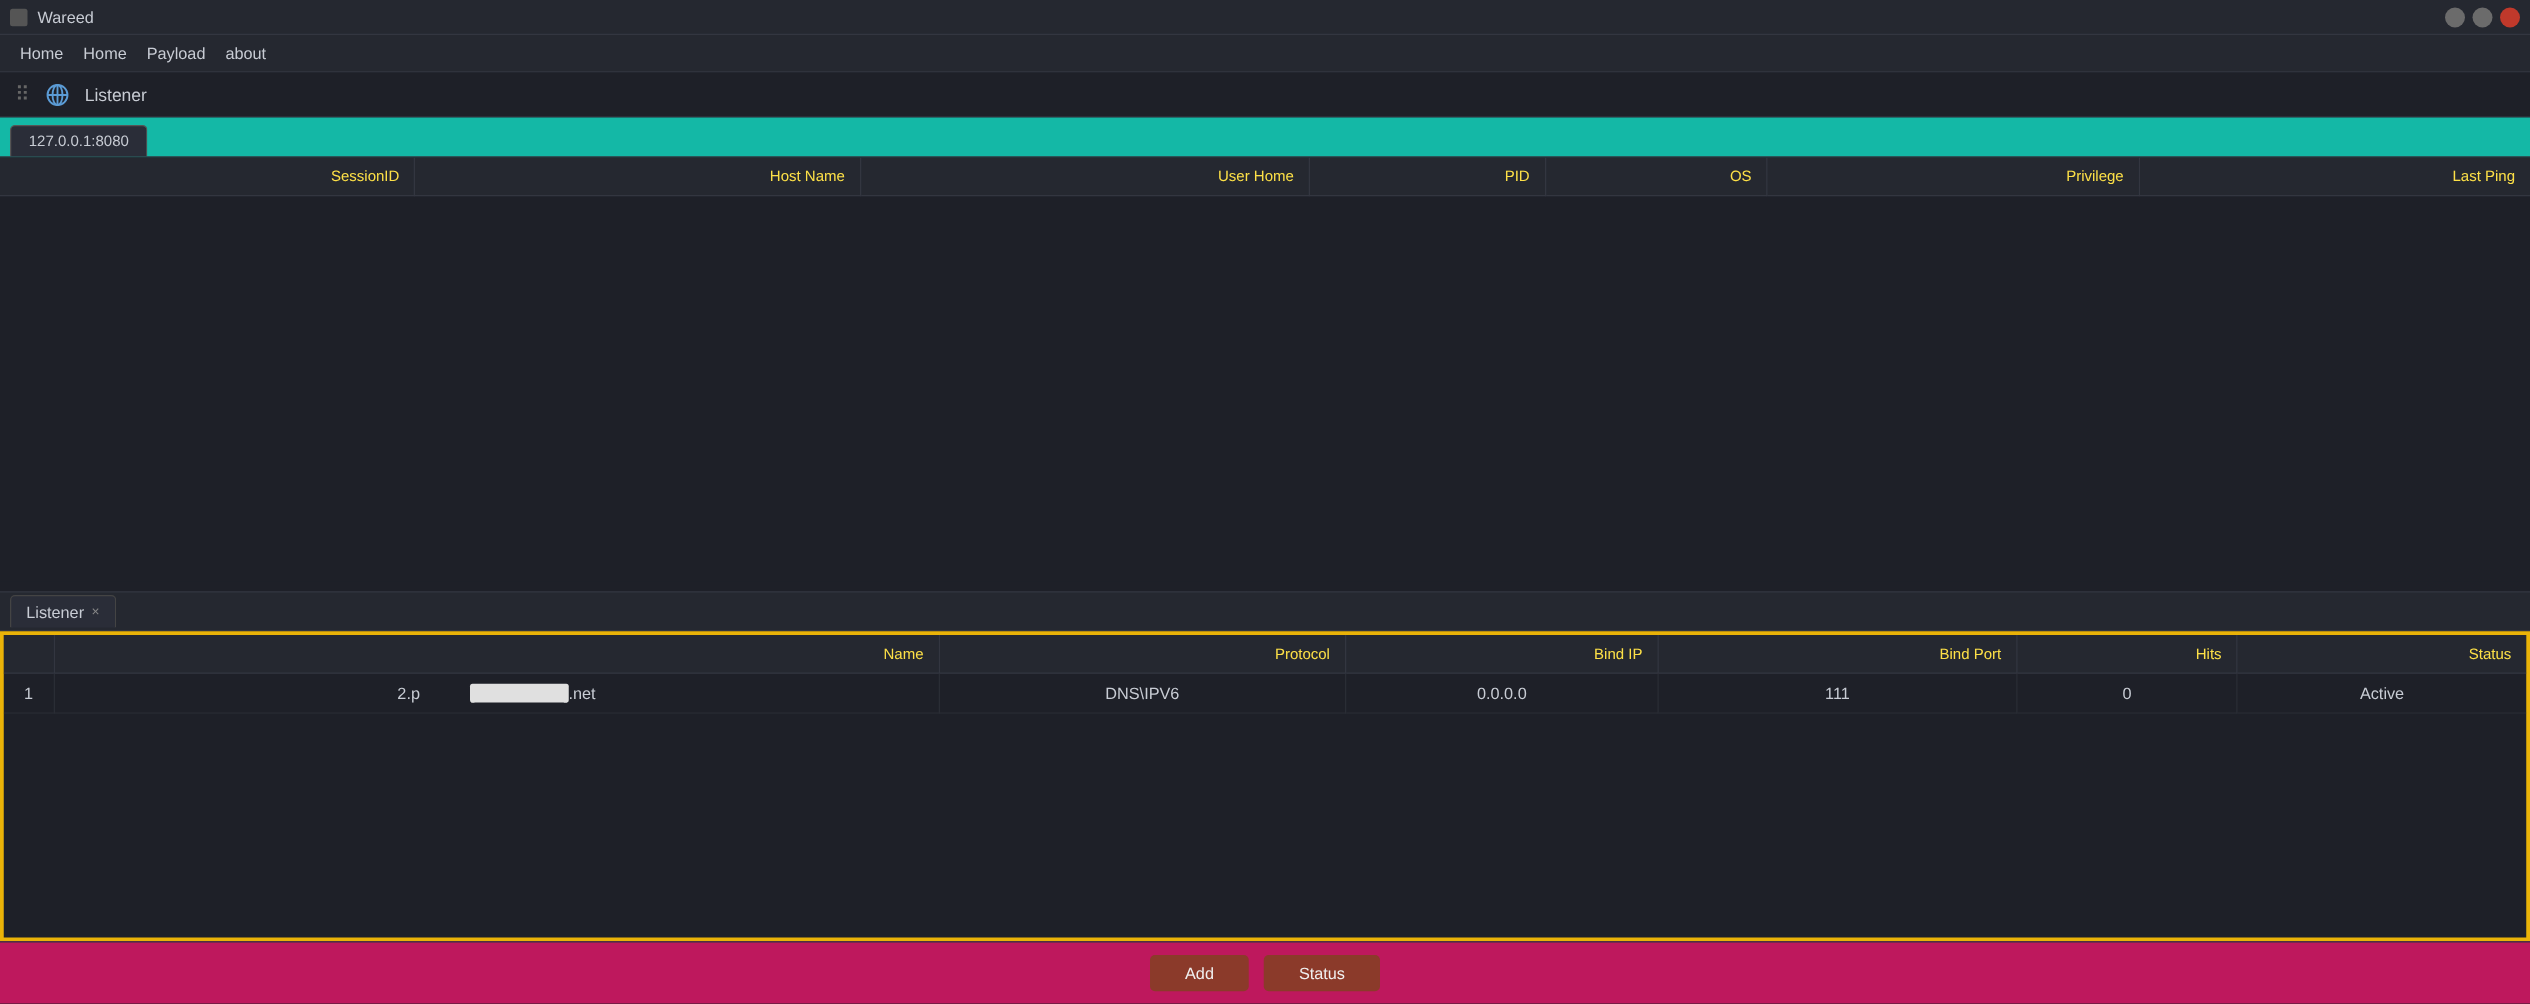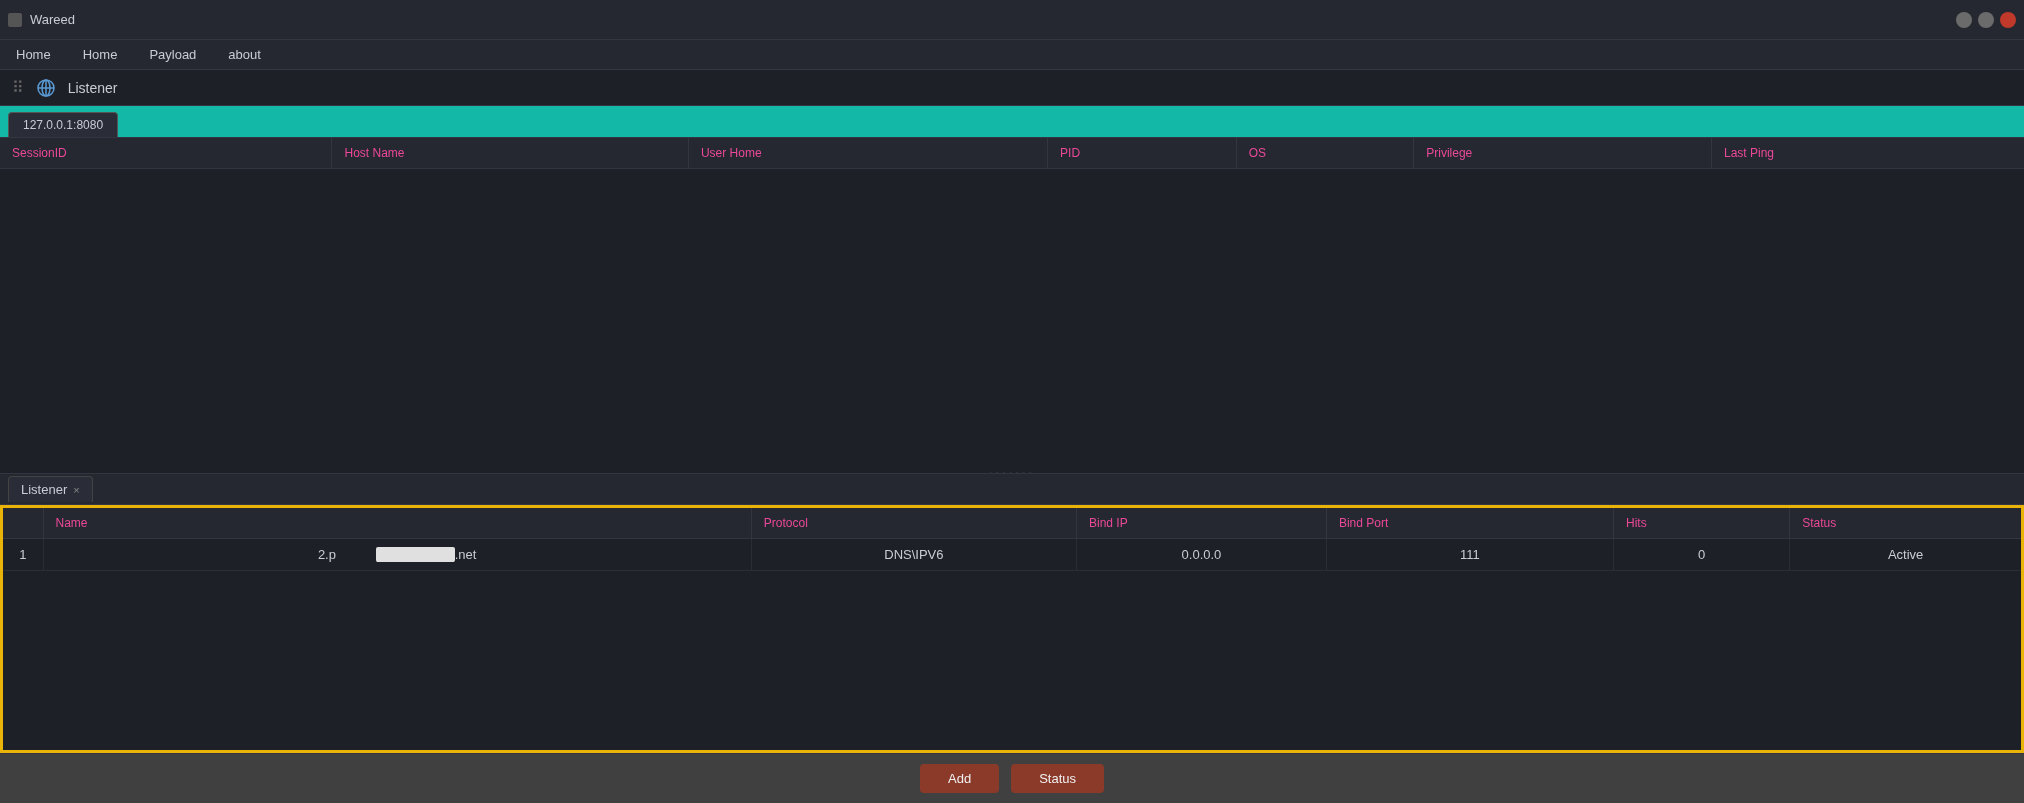--- a/index.html
+++ b/index.html
@@ -19,21 +19,21 @@
       display: flex;
       flex-direction: column;
     }
 
     
     .title-bar {
       display: flex;
       align-items: center;
       justify-content: space-between;
       background: #252830;
-      height: 40px;
+      height: 28px;
       padding: 0 8px;
       border-bottom: 1px solid #333640;
       flex-shrink: 0;
     }
 
     .title-bar-left {
       display: flex;
       align-items: center;
     }
 
@@ -70,21 +70,20 @@
 
     
     .menu-bar {
       display: flex;
       align-items: center;
       background: #252830;
       height: 30px;
       padding: 0 8px;
       border-bottom: 1px solid #333640;
       flex-shrink: 0;
-      gap: 16px;
     }
 
     .menu-item {
       color: #c8ccd4;
       cursor: pointer;
       padding: 4px 8px;
       border-radius: 3px;
       font-size: 13px;
     }
 
@@ -158,25 +157,25 @@
       min-height: 0;
     }
 
     .data-table {
       width: 100%;
       border-collapse: collapse;
     }
 
     .data-table th {
       background: #252830;
-      color: #ec4899;
+      color: #fde047;
       font-weight: 500;
       font-size: 12px;
       padding: 8px 12px;
-      text-align: left;
+      text-align: right;
       border-bottom: 1px solid #333640;
       border-right: 1px solid #333640;
       margin-top: 31px;
     }
 
     .data-table th:last-child {
       border-right: none;
     }
 
     .data-table td {
@@ -252,21 +251,21 @@
       border: 3px solid #eab308;
       margin: 0;
     }
 
     
     .bottom-bar {
       display: flex;
       align-items: center;
       justify-content: center;
       gap: 12px;
-      background: #404040;
+      background: #be185d;
       height: 50px;
       border-top: 1px solid #333640;
       flex-shrink: 0;
       padding: 16px 16px;
     }
 
     .btn-add, .btn-remove {
       padding: 7px 28px;
       border: none;
       border-radius: 4px;

